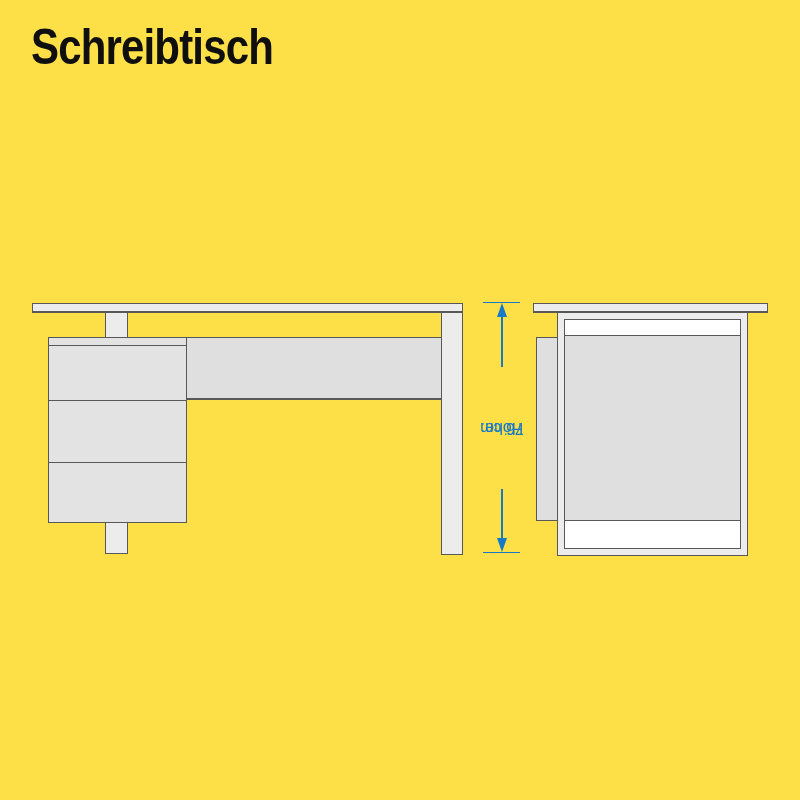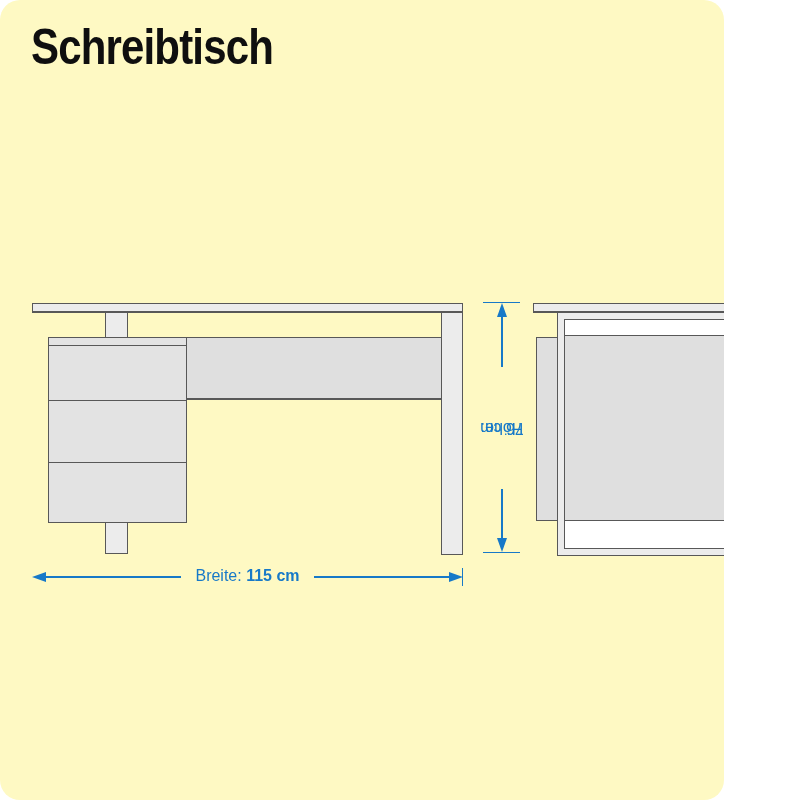--- a/index.html
+++ b/index.html
@@ -1,18 +1,18 @@
 <!DOCTYPE html>
 <html><head>
 <meta charset="utf-8">
 <style>
   html,body { margin:0; padding:0; background:#fff; }
   .canvas {
-    position:relative; width:724px; height:800px; background:#fef9c3;
-    font-family:"Liberation Sans", sans-serif; overflow:hidden;border-radius:20px;
+    position:relative; width:800px; height:800px; background:#fde047;
+    font-family:"Liberation Sans", sans-serif; overflow:hidden;
   }
   .page-title {
     position:absolute; left:31px; top:22px; margin:0;
     font-size:50px; font-weight:bold; color:#0f0f0f; line-height:1;
     letter-spacing:-1px; transform:scaleX(0.84); transform-origin:left top;
     white-space:nowrap;
   }
   .part {
     position:absolute; box-sizing:border-box;
     border:1px solid #585858; background:#ececec;
@@ -82,31 +82,20 @@
 
     <div class="part" style="left:533px; top:303px; width:235px; height:10px; border-bottom-width:2px;"></div>
 
     <div class="part" style="left:557px; top:312px; width:191px; height:244px;">
       <div class="frame-inner"></div>
     </div>
 
     <div class="part dark" style="left:564px; top:335px; width:177px; height:186px;"></div>
   </div>
 
-  <div class="dim dim-h" style="left:32px; top:565px; width:431px; height:24px;">
-    <div class="arr arr-left"></div>
-    <div class="dline"></div>
-    <div class="dim-label">
-      <span>Breite:</span>
-      <span class="val">115 cm</span>
-    </div>
-    <div class="dline"></div>
-    <div class="arr arr-right"></div>
-    <div class="tick-v" style="right:0;"></div>
-  </div>
 
   <div class="dim dim-v" style="left:483px; top:302px; width:37px; height:251px;">
     <div class="tick-h" style="top:0;"></div>
     <div class="tick-h" style="bottom:0; top:auto;"></div>
     <div class="arr arr-up" style="margin-top:1px;"></div>
     <div class="dline-v"></div>
     <div class="dim-v-labelbox">
       <span>
         <span>Höhe:</span>
         <span class="val">76 cm</span>

